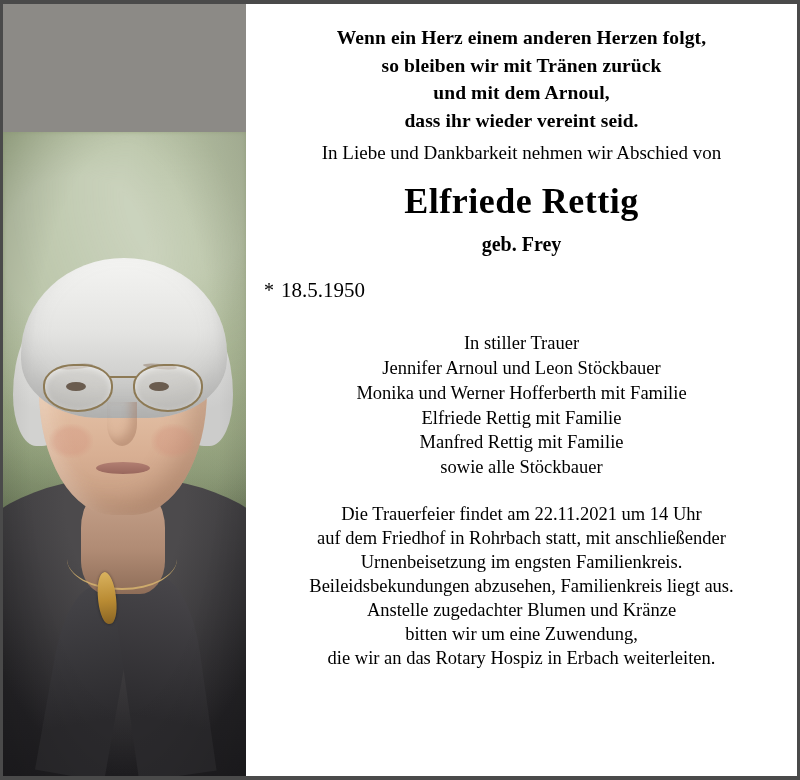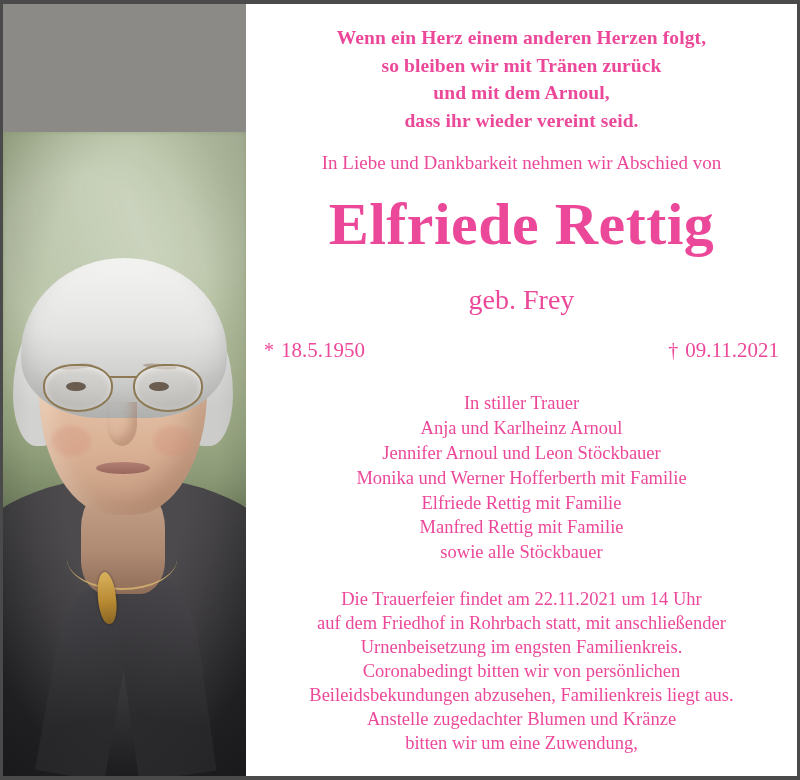--- a/index.html
+++ b/index.html
@@ -244,46 +244,46 @@
     pointer-events: none;
   }
 
   
   .text-col {
     flex: 1 1 auto;
     position: relative;
     padding: 16px 18px 10px 18px;
     box-sizing: border-box;
     text-align: center;
-    color: #ec4899;
+    color: #000000;
   }
   .poem {
     font-weight: bold;
     font-size: 19.5px;
     line-height: 1.42;
     letter-spacing: 0.1px;
     margin-top: 4px;
   }
   .poem div { white-space: nowrap; }
   .intro {
     font-size: 19px;
-    margin-top: 16px;
+    margin-top: 6px;
     line-height: 1.3;
   }
   .name {
-    font-size: 60px;
+    font-size: 36px;
     font-weight: bold;
     letter-spacing: 0.5px;
     margin-top: 18px;
     line-height: 1.05;
   }
   .maiden {
-    font-size: 28px;
-    font-weight: normal;
-    margin-top: 28px;
+    font-size: 20px;
+    font-weight: bold;
+    margin-top: 12px;
   }
   .dates {
     font-size: 21px;
     margin-top: 22px;
     display: flex;
     justify-content: space-between;
     gap: 26px;
     white-space: nowrap;
   }
   .dates .sym {
@@ -350,37 +350,35 @@
       <div>dass ihr wieder vereint seid.</div>
     </div>
 
     <div class="intro">In Liebe und Dankbarkeit nehmen wir Abschied von</div>
 
     <div class="name">Elfriede Rettig</div>
     <div class="maiden">geb. Frey</div>
 
     <div class="dates">
       <span><span class="sym">*</span><span>18.5.1950</span></span>
-      <span><span class="sym">†</span><span>09.11.2021</span></span>
     </div>
 
     <div class="mourners">
       <div>In stiller Trauer</div>
-      <div>Anja und Karlheinz Arnoul</div>
       <div>Jennifer Arnoul und Leon Stöckbauer</div>
       <div>Monika und Werner Hofferberth mit Familie</div>
       <div>Elfriede Rettig mit Familie</div>
       <div>Manfred Rettig mit Familie</div>
       <div>sowie alle Stöckbauer</div>
     </div>
 
     <div class="details">
       <div>Die Trauerfeier findet am 22.11.2021 um 14 Uhr</div>
       <div>auf dem Friedhof in Rohrbach statt, mit anschließender</div>
       <div>Urnenbeisetzung im engsten Familienkreis.</div>
-      <div>Coronabedingt bitten wir von persönlichen</div>
       <div>Beileidsbekundungen abzusehen, Familienkreis liegt aus.</div>
       <div>Anstelle zugedachter Blumen und Kränze</div>
       <div>bitten wir um eine Zuwendung,</div>
+      <div>die wir an das Rotary Hospiz in Erbach weiterleiten.</div>
     </div>
 
   </div>
 </div>
 
 </body></html>

